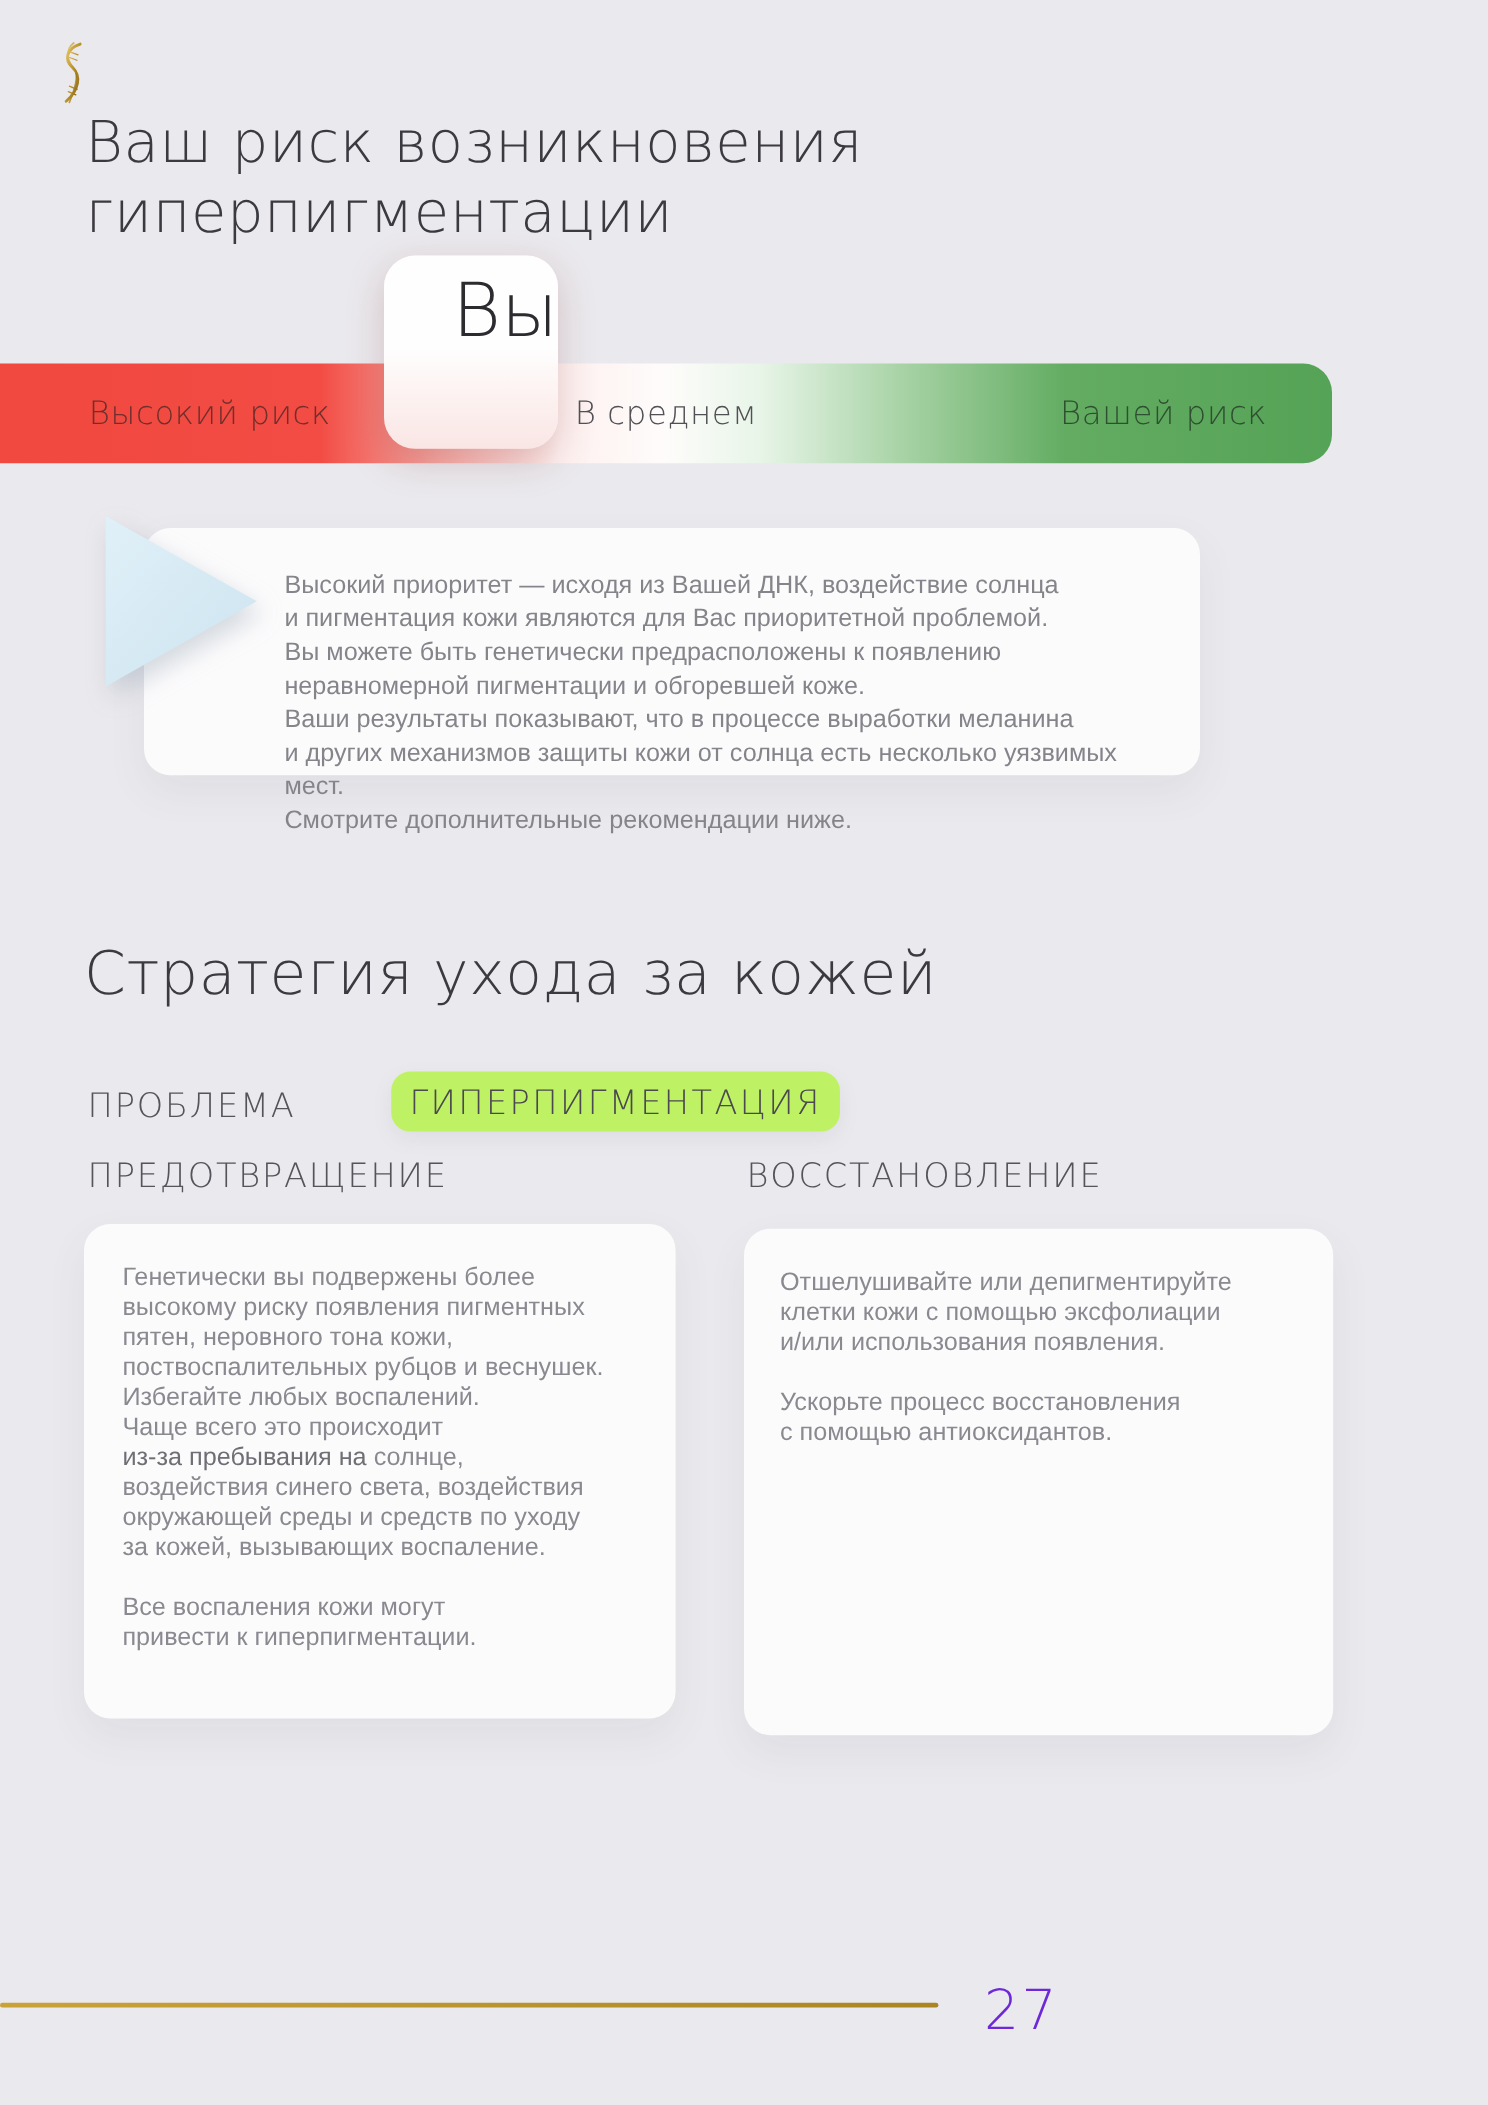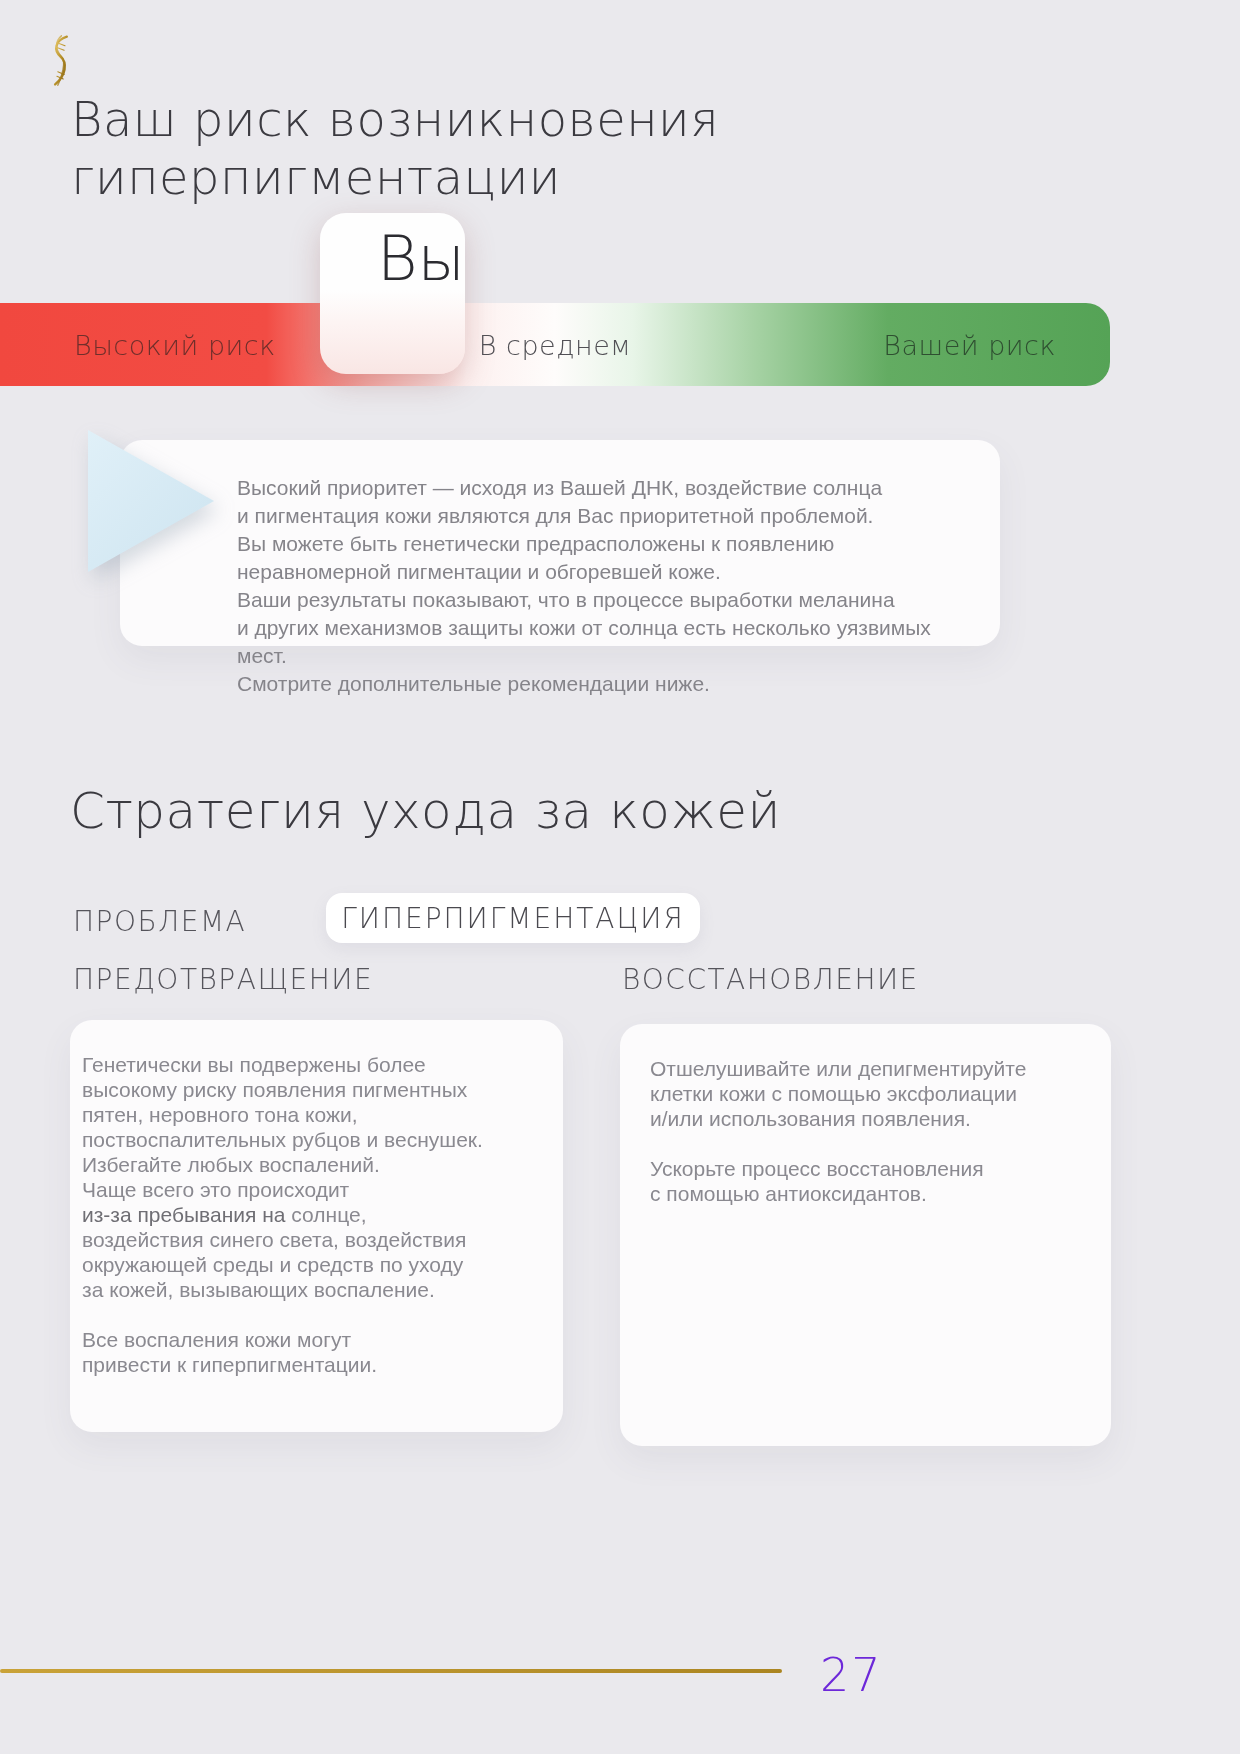--- a/index.html
+++ b/index.html
@@ -58,37 +58,37 @@
     font-family:"DejaVu Sans","Liberation Sans",sans-serif;
     font-weight:200;font-size:50px;color:#3b3a40;letter-spacing:.5px;
   }
   .kicker{
     font-family:"DejaVu Sans","Liberation Sans",sans-serif;
     font-weight:200;font-size:28px;letter-spacing:1.5px;color:#55545b;
   }
   .problem-label{position:absolute;left:73px;top:905px;}
   .problem-pill{
     position:absolute;left:326px;top:893px;width:374px;height:50px;
-    background:#ffffff;border-radius:16px;
+    background:#bef264;border-radius:16px;
     box-shadow:0 6px 16px rgba(120,120,150,.10);
     display:flex;align-items:center;justify-content:center;
   }
   .problem-pill .kicker{letter-spacing:2px;color:#4a494f;}
   .col-heading-prevention{position:absolute;left:73px;top:963px;}
   .col-heading-restoration{position:absolute;left:622px;top:963px;}
   .strategy-card{
     position:absolute;background:#fcfbfc;border-radius:22px;
     box-shadow:0 14px 34px rgba(90,90,120,.07);
   }
   .strategy-card.prevention{left:70px;top:1020px;width:493px;height:412px;}
   .strategy-card.restoration{left:620px;top:1024px;width:491px;height:422px;}
   .strategy-card p{
     margin:0;font-size:21px;line-height:25px;color:#8a8990;white-space:pre-line;
   }
-  .strategy-card.prevention p{padding:0 25px 0 12px;}
+  .strategy-card.prevention p{padding:0 25px 0 32px;}
   .strategy-card.restoration p{padding:0 25px 0 30px;}
   .strategy-card p.first{padding-top:32px;}
   .strategy-card p + p{margin-top:25px;}
   .em-seg{color:#6f6e74;}
   
   .footer-rule{
     position:absolute;left:0;top:1669px;width:782px;height:4px;border-radius:2px;
     background:linear-gradient(90deg,#c9a238,#b8922c 60%,#ab8521);
   }
   .page-number{

